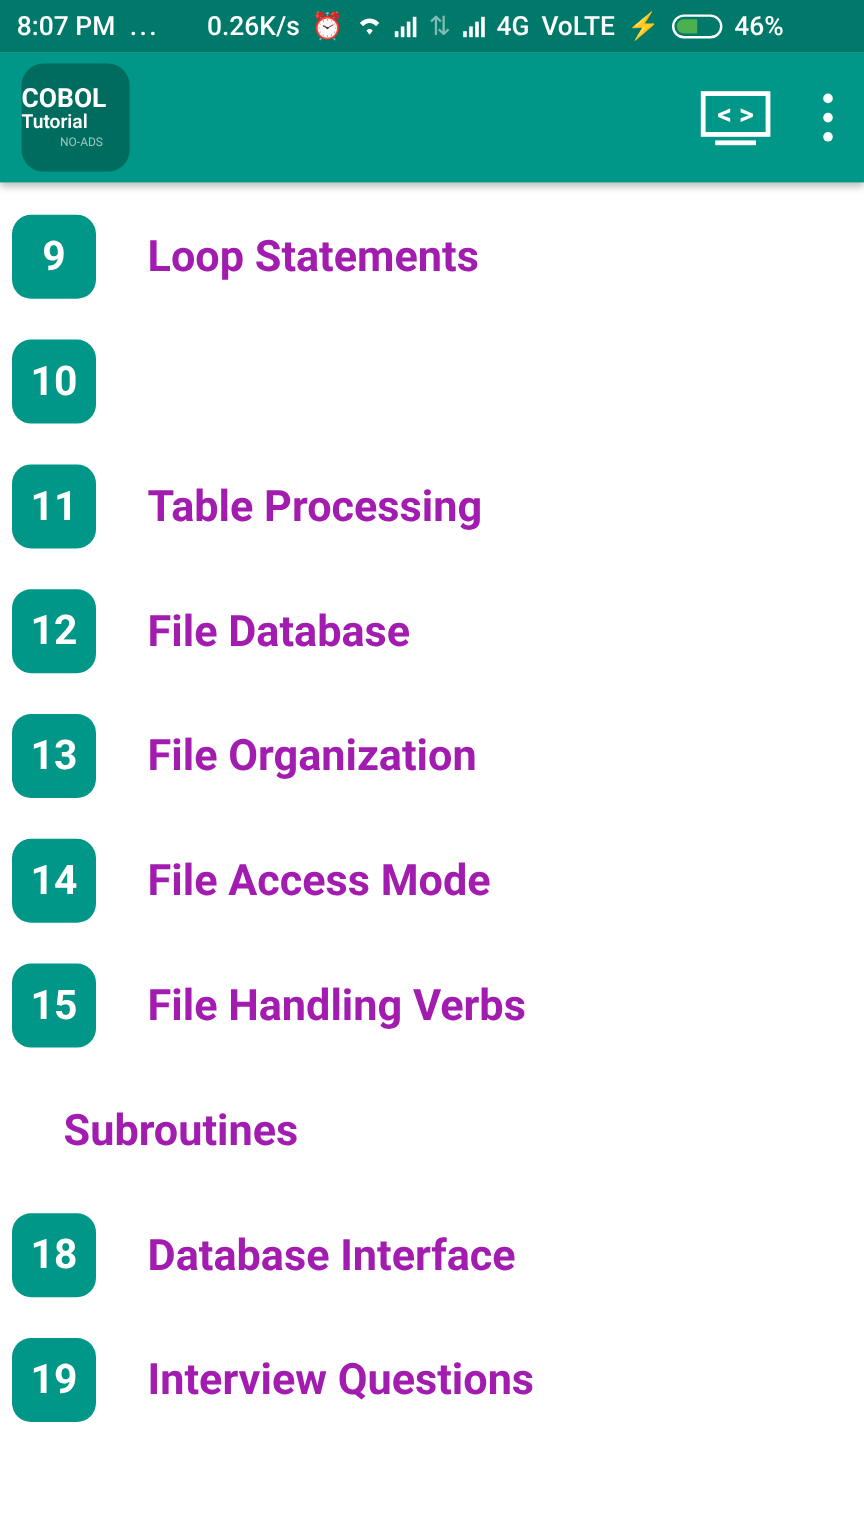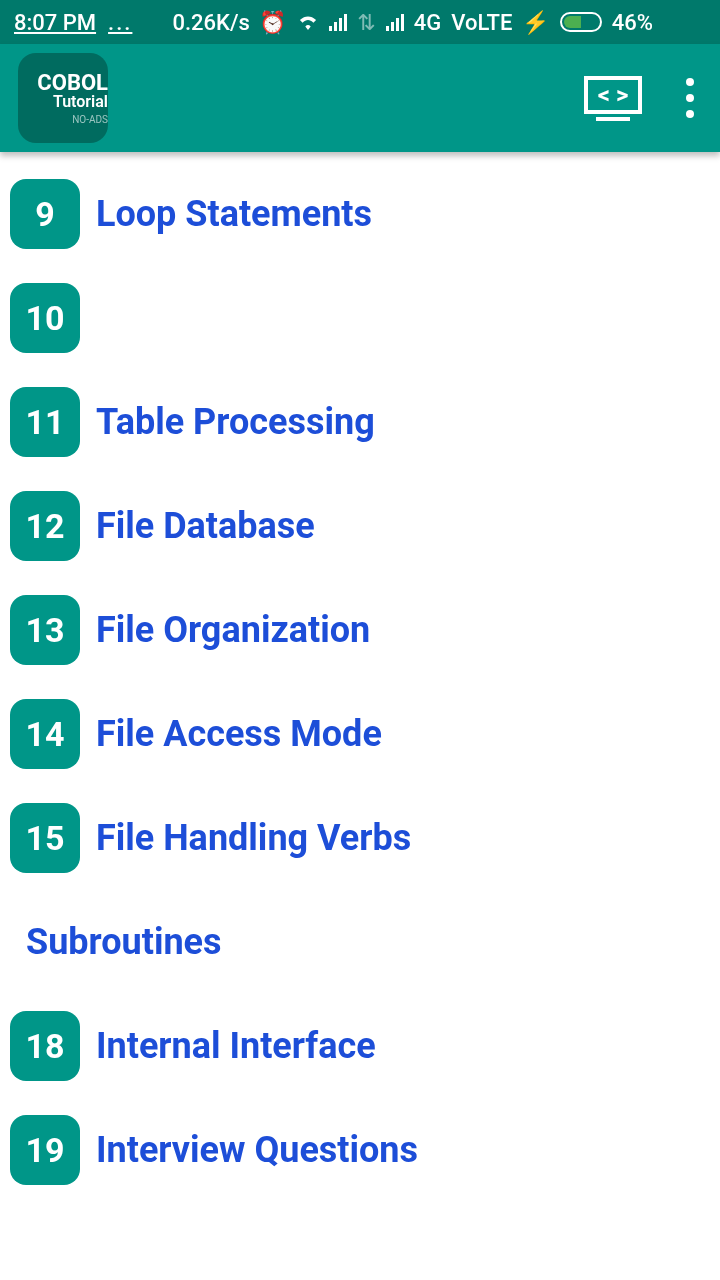--- a/index.html
+++ b/index.html
@@ -13,21 +13,21 @@
   .status-bar {
     height: 44px;
     background: #00796b;
     color: #ffffff;
     display: flex;
     align-items: center;
     padding: 0 14px;
     font-size: 22px;
     font-weight: 500;
   }
-  .status-left { display: flex; align-items: center; gap: 6px; text-decoration: underline; }
+  .status-left { display: flex; align-items: center; gap: 6px; }
   .status-icons { display: flex; align-items: center; gap: 10px; margin-left: 40px; }
   .battery {
     width: 42px; height: 20px;
     border: 2px solid #fff; border-radius: 10px;
     position: relative; display: inline-block;
   }
   .battery::after {
     content: "";
     position: absolute; left: 2px; top: 2px; bottom: 2px;
     width: 46%;
@@ -44,21 +44,21 @@
     box-shadow: 0 4px 6px rgba(0,0,0,0.25);
     position: relative;
     z-index: 2;
   }
   .app-icon {
     width: 90px; height: 90px;
     background: #006b5f;
     border-radius: 18px;
     display: flex;
     flex-direction: column;
-    align-items: flex-end;
+    align-items: flex-start;
     justify-content: center;
     color: #fff;
     font-weight: 700;
     line-height: 1.05;
   }
   .app-icon .l1 { font-size: 22px; }
   .app-icon .l2 { font-size: 16px; font-weight: 600; }
   .app-icon .l3 { font-size: 10px; font-weight: 400; opacity: .6; margin-top: 4px; margin-left: 32px; }
   .app-title {
     margin-left: 20px;
@@ -89,22 +89,22 @@
     border-radius: 16px;
     display: flex;
     align-items: center;
     justify-content: center;
     color: #fff;
     font-size: 34px;
     font-weight: 700;
     flex-shrink: 0;
   }
   .item-label {
-    margin-left: 16px;
-    color: #1d4ed8;
+    margin-left: 43px;
+    color: #a21caf;
     font-size: 36px;
     font-weight: 700;
   }
   
   .bars { display:inline-flex; align-items:flex-end; gap:2px; height:18px;}
   .bars i { width:3px; background:#fff; display:block;}
   .bars i:nth-child(1){height:5px} .bars i:nth-child(2){height:9px}
   .bars i:nth-child(3){height:13px} .bars i:nth-child(4){height:17px}
 </style>
 </head>
@@ -189,19 +189,19 @@
   </div>
   <div class="list-item">
     <div class="num-badge">15</div>
     <div class="item-label">File Handling Verbs</div>
   </div>
   <div class="list-item">
     <div class="item-label">Subroutines</div>
   </div>
   <div class="list-item">
     <div class="num-badge">18</div>
-    <div class="item-label">Internal Interface</div>
+    <div class="item-label">Database Interface</div>
   </div>
   <div class="list-item">
     <div class="num-badge">19</div>
     <div class="item-label">Interview Questions</div>
   </div>
 </div>
 
 </body></html>

